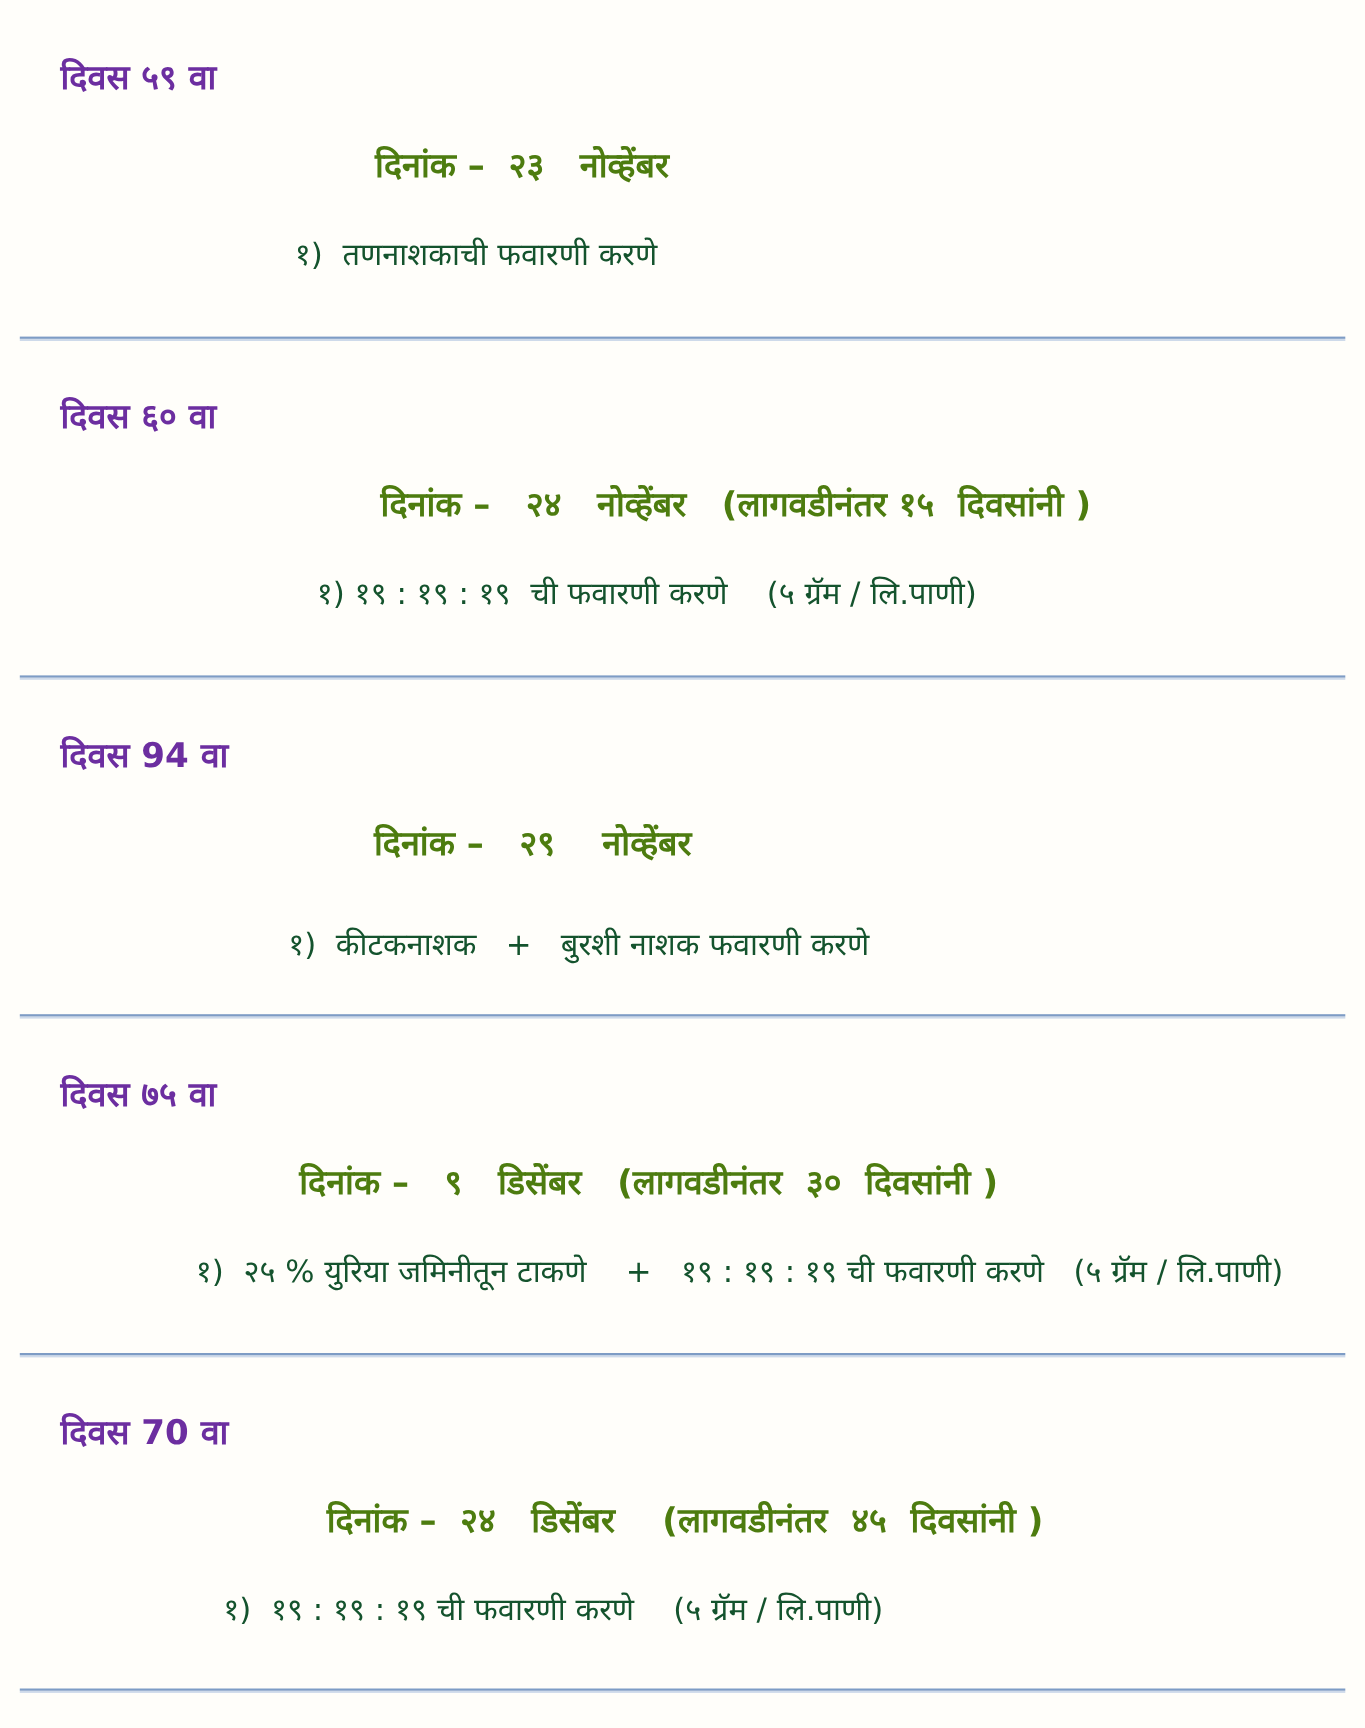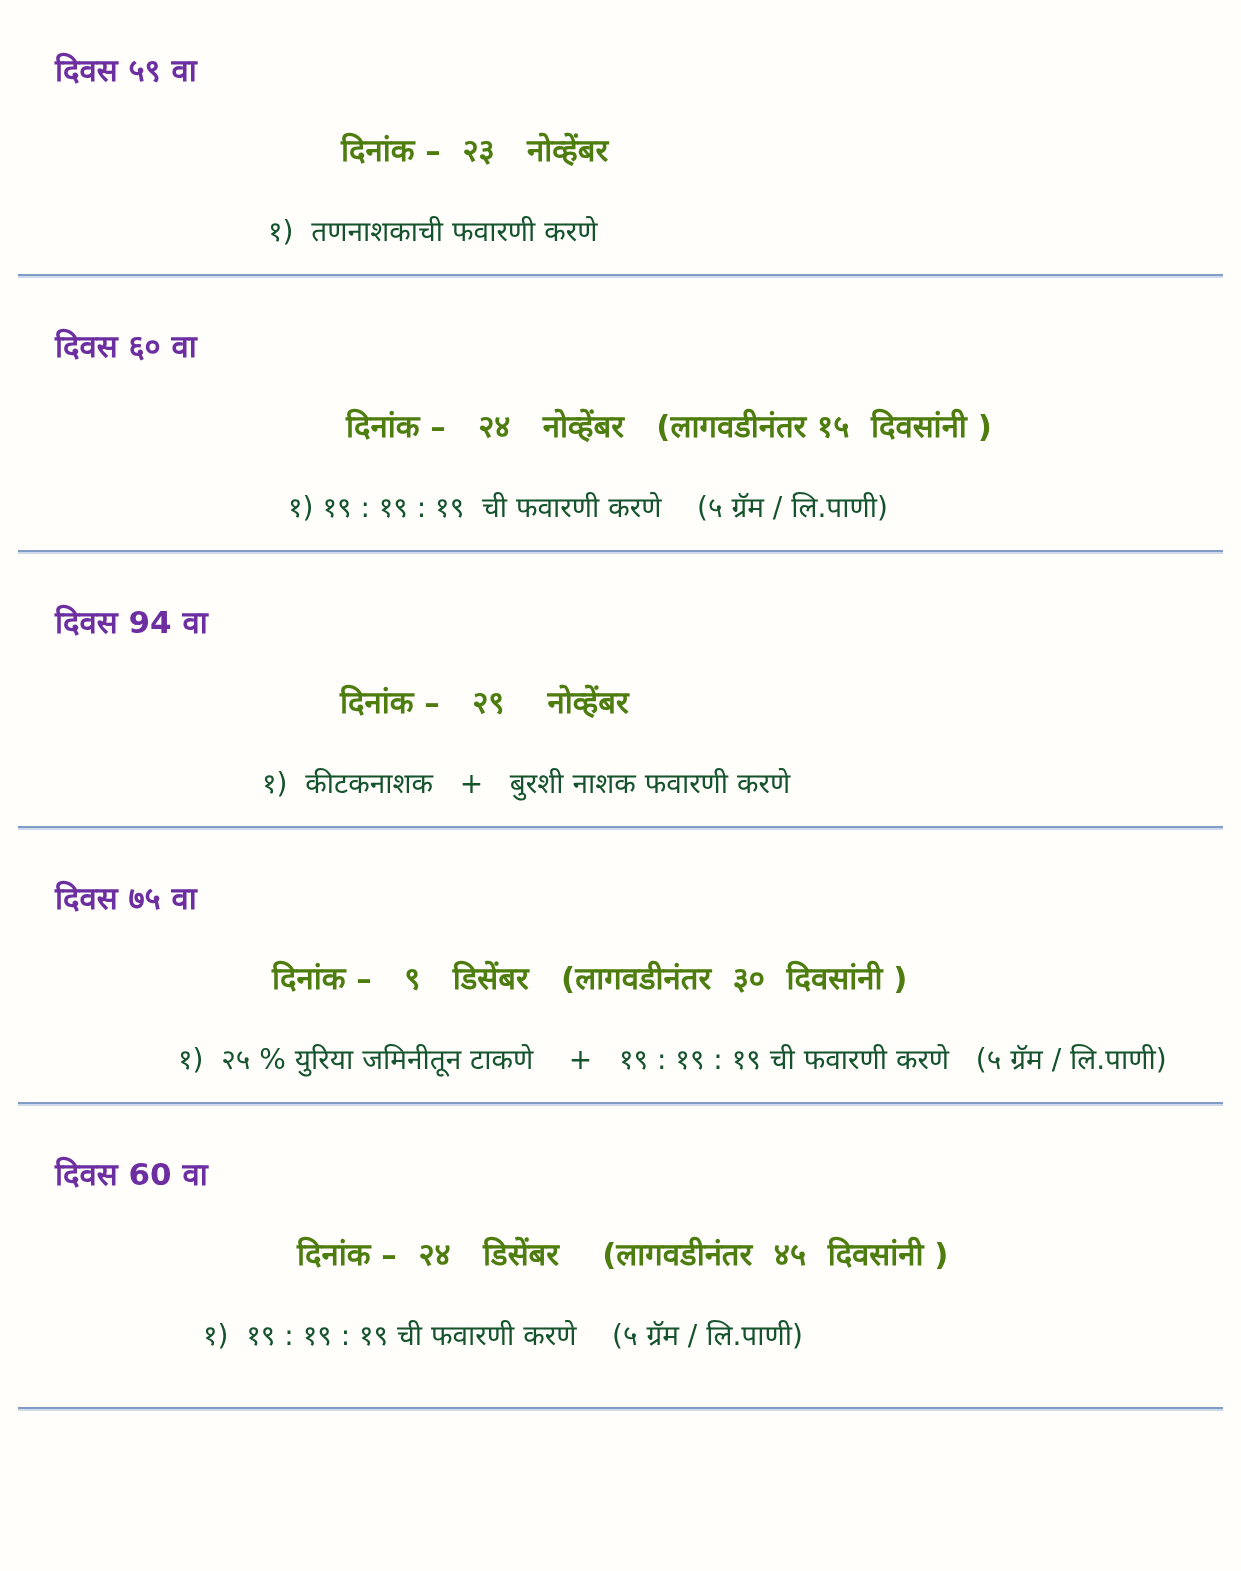--- a/index.html
+++ b/index.html
@@ -11,21 +11,21 @@
     position: relative;
     width: 1241px;
     height: 1571px;
     background: #fffefa;
     overflow: hidden;
     font-family: "DejaVu Sans", "Liberation Serif", sans-serif;
   }
   .section {
     position: relative;
     width: 100%;
-    height: 276px;
+    height: 308px;
   }
   .section:nth-of-type(5) { height: 305px; }
   .day {
     position: absolute;
     left: 55px;
     top: 48px;
     margin: 0;
     font-size: 31px;
     font-weight: bold;
     color: #6c2ea0;
@@ -46,21 +46,21 @@
     font-weight: normal;
     color: #14532d;
     white-space: pre;
   }
   
   .section:nth-of-type(1) .date { left: 341px; }
   .section:nth-of-type(1) .item { left: 268px; }
   .section:nth-of-type(2) .date { left: 326px; margin-left: 20px; }
   .section:nth-of-type(2) .item { left: 288px; }
   .section:nth-of-type(3) .date { left: 340px; }
-  .section:nth-of-type(3) .item { left: 262px; }
+  .section:nth-of-type(3) .item { left: 262px; margin-top: 11px; }
   .section:nth-of-type(4) .date { left: 272px; }
   .section:nth-of-type(4) .item { left: 178px; }
   .section:nth-of-type(5) .date { left: 297px; }
   .section:nth-of-type(5) .item { left: 203px; }
   .divider {
     position: absolute;
     left: 18px;
     right: 18px;
     bottom: 0;
     height: 2px;
@@ -95,19 +95,19 @@
   </section>
 
   <section class="section">
     <h2 class="day">दिवस ७५ वा</h2>
     <div class="date">दिनांक –   ९   डिसेंबर   (लागवडीनंतर  ३०  दिवसांनी )</div>
     <div class="item">१)  २५ % युरिया जमिनीतून टाकणे    +   १९ : १९ : १९ ची फवारणी करणे   (५ ग्रॅम / लि.पाणी)</div>
         <div class="divider"></div>
   </section>
 
   <section class="section">
-    <h2 class="day">दिवस 60 वा</h2>
+    <h2 class="day">दिवस 70 वा</h2>
     <div class="date">दिनांक –  २४   डिसेंबर    (लागवडीनंतर  ४५  दिवसांनी )</div>
     <div class="item">१)  १९ : १९ : १९ ची फवारणी करणे    (५ ग्रॅम / लि.पाणी)</div>
         <div class="divider"></div>
   </section>
 </div>
 </div>
 
 </body></html>

